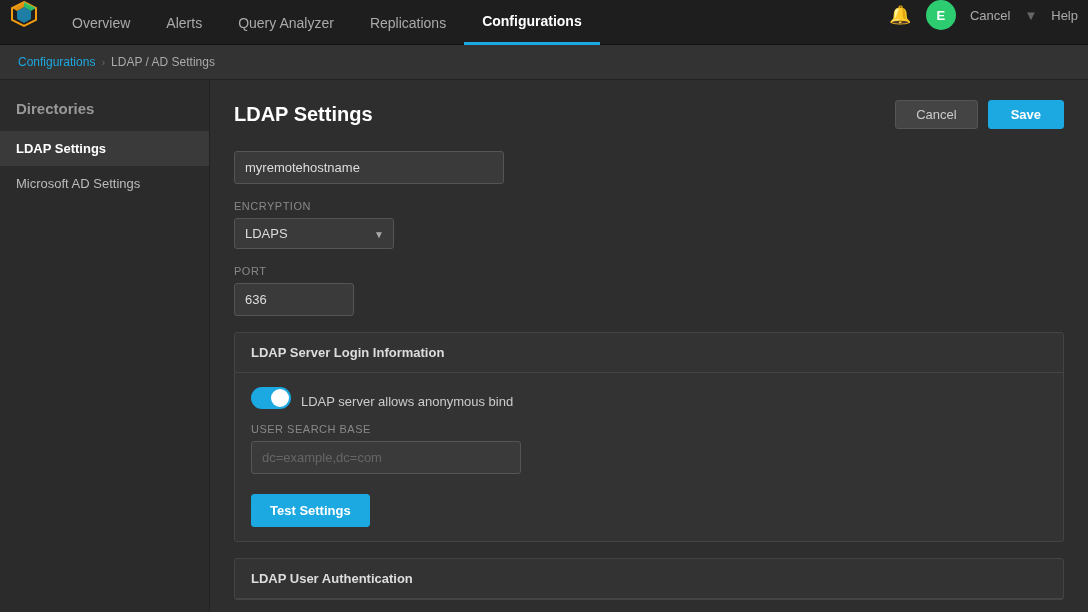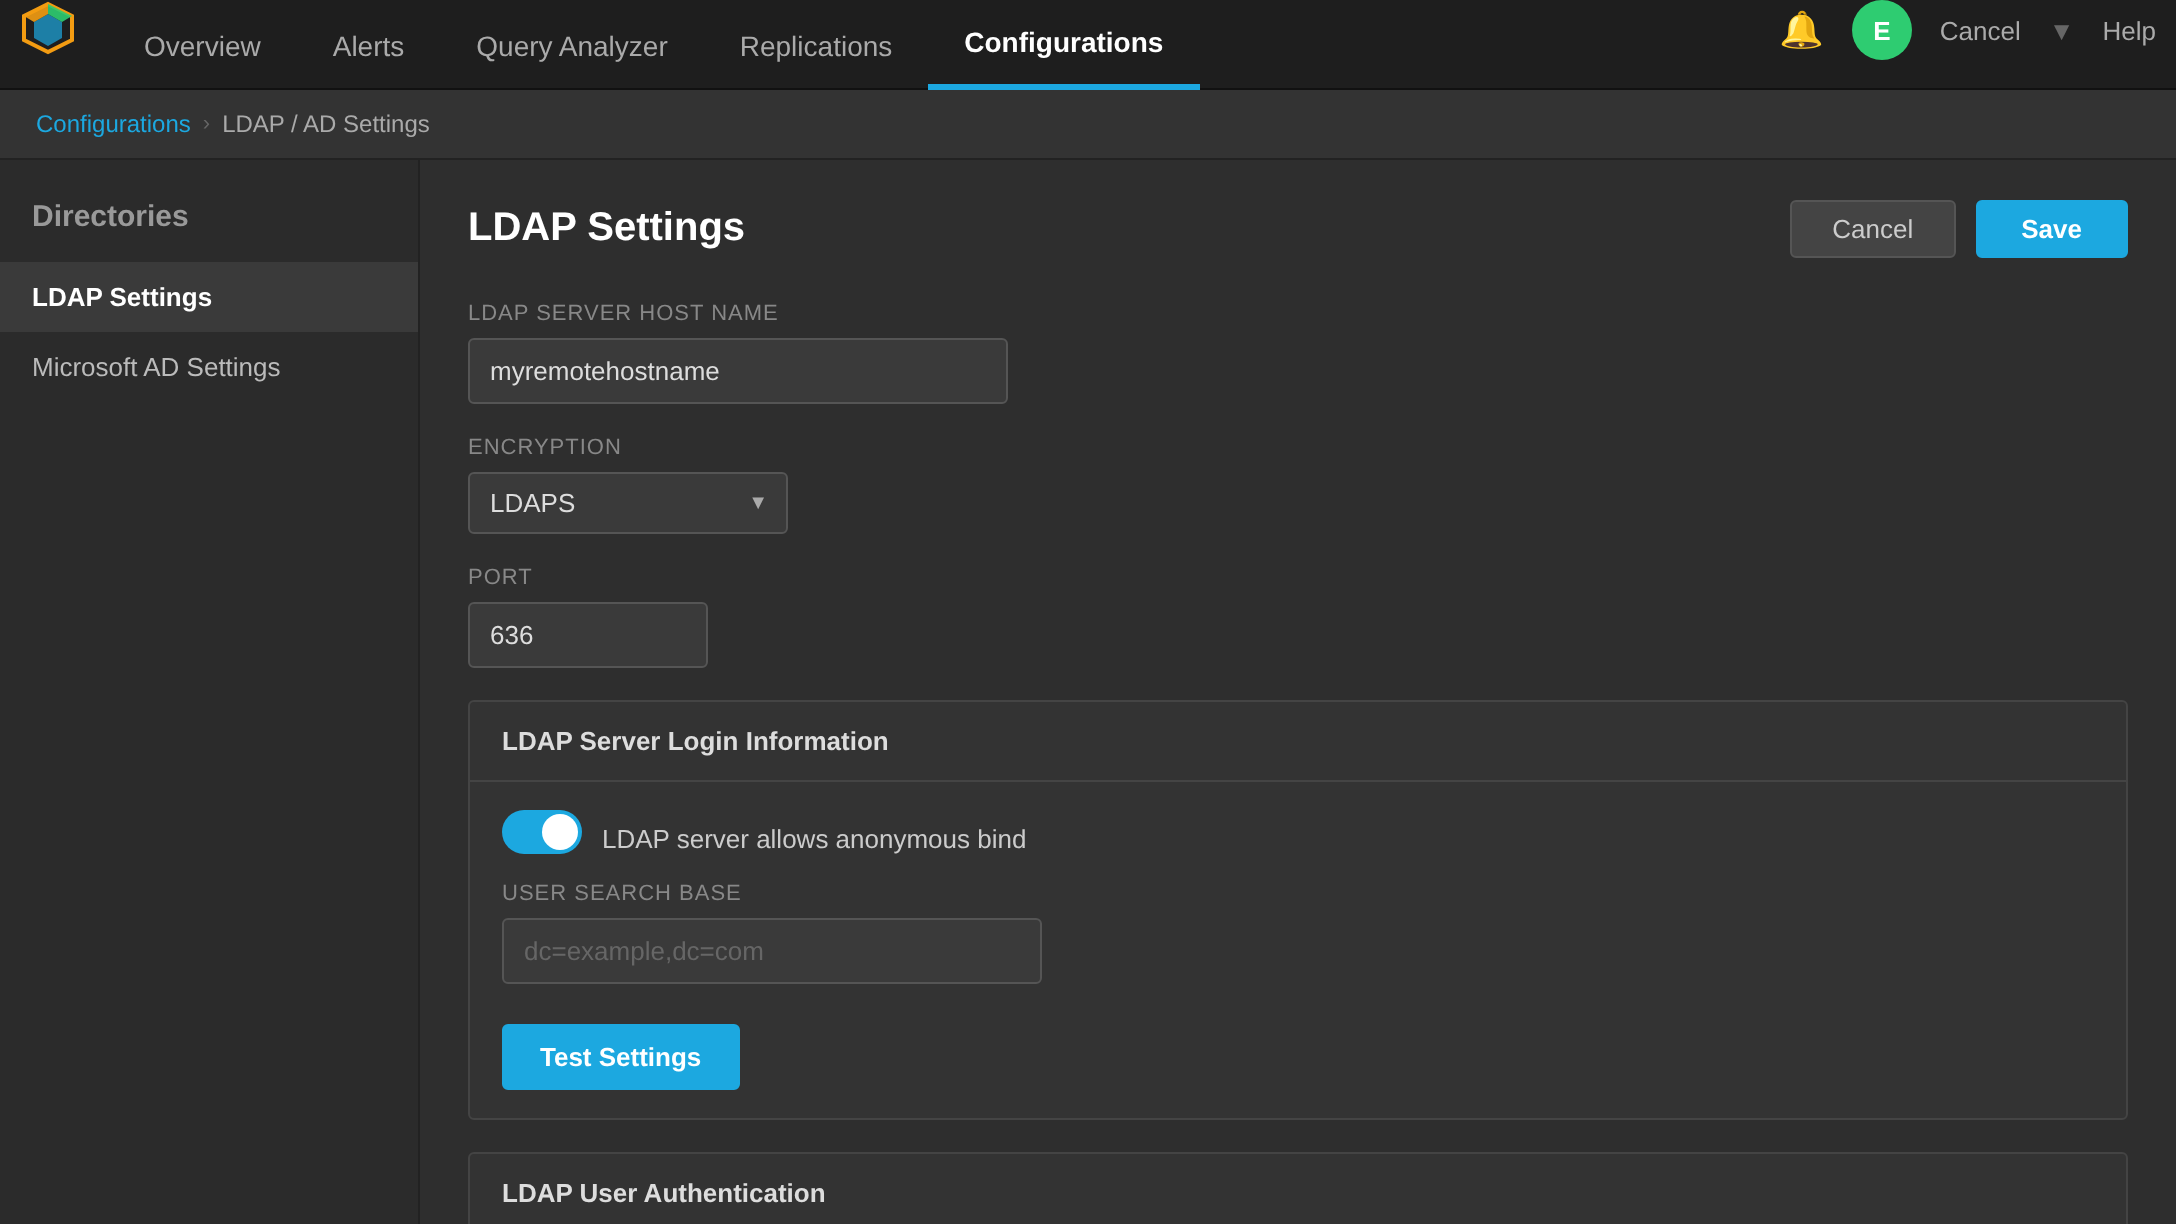--- a/index.html
+++ b/index.html
@@ -155,21 +155,20 @@
 
     <div class="main-header">
       <h1 class="main-title">LDAP Settings</h1>
       <div class="header-actions">
         <button class="btn-cancel">Cancel</button>
         <button class="btn-save">Save</button>
       </div>
     </div>
 
     <div class="form-group">
-      <label class="form-label">LDAP SERVER HOST NAME</label>
       <input class="form-input" type="text" value="myremotehostname" style="">
     </div>
 
     <div class="form-group">
       <label class="form-label">ENCRYPTION</label>
       <div class="select-wrapper">
         <select class="form-select">
           <option>LDAPS</option>
           <option>LDAP</option>
           <option>StartTLS</option>

